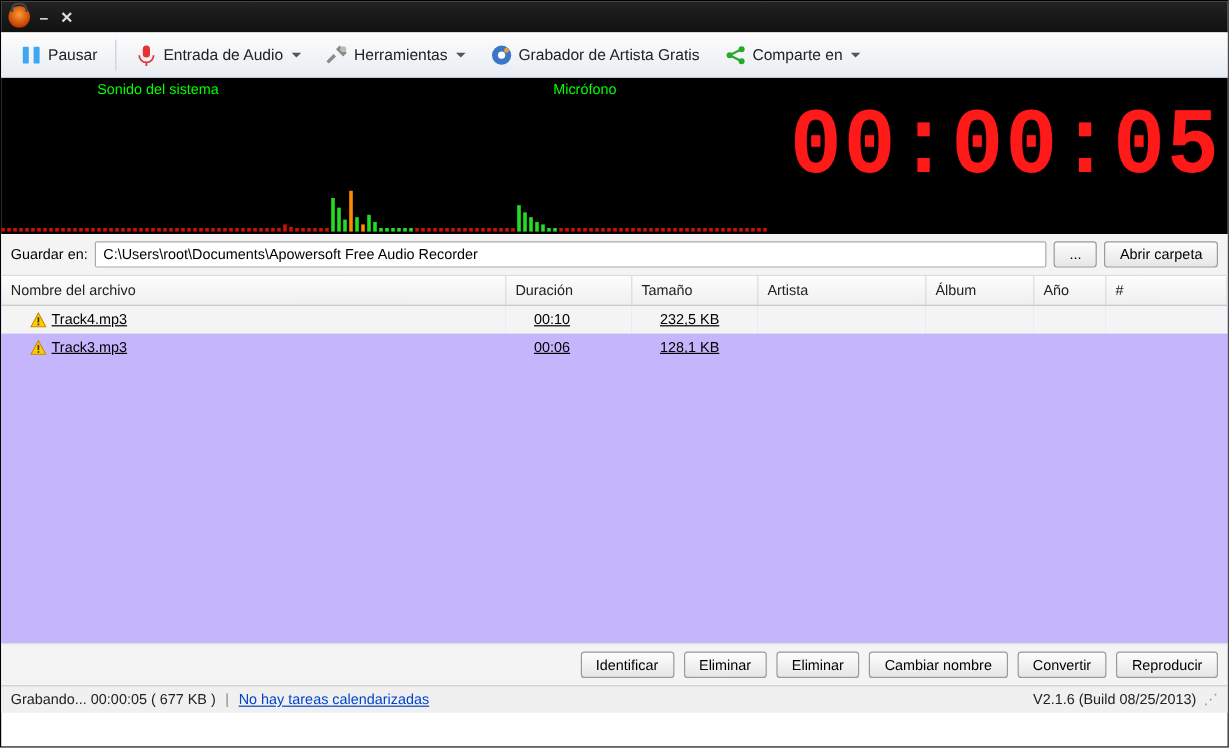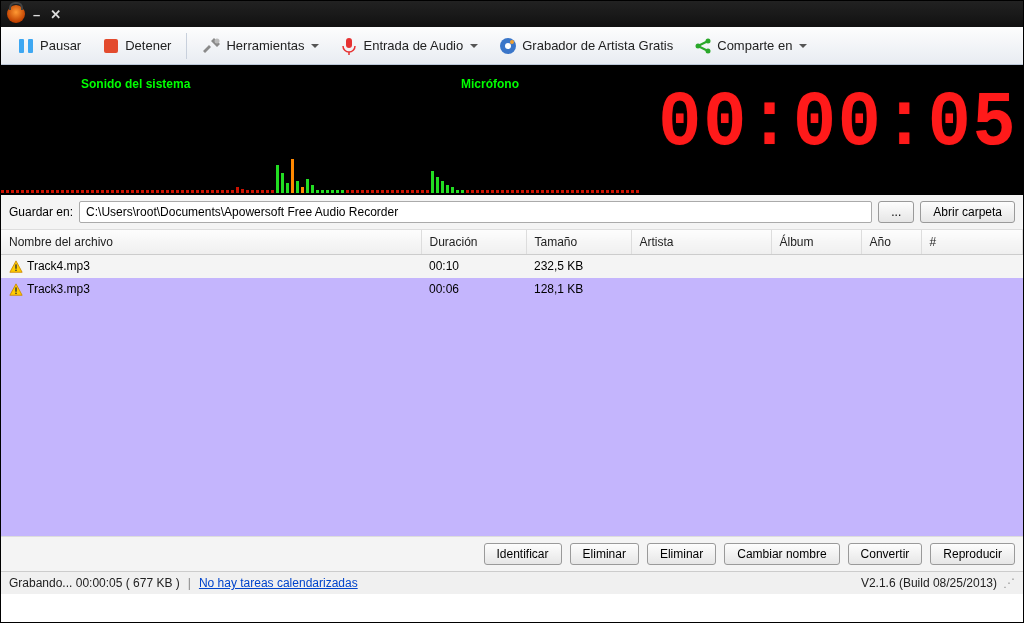--- a/index.html
+++ b/index.html
@@ -66,21 +66,21 @@
 }
 .tb-sep { width: 1px; height: 26px; background: #c8d0dc; margin: 0 4px; }
 .icon-box { width: 20px; height: 20px; display: flex; align-items:center; justify-content:center; }
 .ddarrow { width: 0; height: 0; border-left: 4px solid transparent; border-right: 4px solid transparent; border-top: 4px solid #555; margin-left: 3px;}
 .vis-area {
   background: #000;
   height: 130px;
   position: relative;
   overflow: hidden;
 }
-.vis-label { color: #00ff00; font-size: 12px; position: absolute; top: 12px; font-weight: bold; }
+.vis-label { color: #00ff00; font-size: 12px; position: absolute; top: 2px; }
 .timer {
   position: absolute;
   right: 6px;
   top: 14px;
   font-family: "Digital", "Courier New", monospace;
   font-size: 78px;
   font-weight: bold;
   color: #ff1a1a;
   letter-spacing: 2px;
   text-shadow: 0 0 1px #600;
@@ -120,21 +120,21 @@
 table { width: 100%; border-collapse: collapse; font-size: 12px; }
 thead th {
   text-align: left;
   padding: 5px 8px;
   background: linear-gradient(#fdfdfd, #efefef);
   border-right: 1px solid #ddd;
   border-bottom: 1px solid #ccc;
   font-weight: normal;
   color:#222;
 }
-tbody td { padding: 4px 8px; }
+tbody td { padding: 4px 24px; text-decoration: underline; }
 tbody tr:first-child { background: #f4f4f4; }
 .warn-icon {
   display:inline-block; width:14px; height:14px;
   vertical-align:middle; margin-right:4px;
   position:relative;
 }
 .warn-icon svg { width:14px; height:14px; }
 .action-row {
   padding: 6px 8px;
   background: #f4f4f4;
@@ -172,48 +172,40 @@
   <div class="toolbar">
     <div class="tb-btn">
       <span class="icon-box">
         <svg viewBox="0 0 20 20">
             <rect x="3" y="3" width="5" height="14" rx="1" fill="#3da7f2"></rect>
             <rect x="12" y="3" width="5" height="14" rx="1" fill="#3da7f2"></rect>
           </svg>
       </span>
       <span>Pausar</span>
     </div>
-    <div class="tb-btn">
-      <span class="icon-box">
-        <svg viewBox="0 0 20 20">
-            <rect x="3" y="3" width="14" height="14" rx="2" fill="#e34b2e"></rect>
-          </svg>
-      </span>
-      <span>Detener</span>
-    </div>
     <div class="tb-sep"></div>
-    <div class="tb-btn">
-      <span class="icon-box">
-        <svg viewBox="0 0 20 20">
-            <path d="M3 17l6-6-2-2-6 6zM12 2l6 6-3 3-6-6z" fill="#8a8a8a"></path>
-            <circle cx="15" cy="5" r="2.5" fill="#bbb"></circle>
-          </svg>
-      </span>
-      <span>Herramientas</span>
-      <span class="ddarrow"></span>
-    </div>
     <div class="tb-btn">
       <span class="icon-box">
         <svg viewBox="0 0 20 20">
             <rect x="7" y="2" width="6" height="10" rx="3" fill="#e63232"></rect>
             <path d="M4 10a6 6 0 0012 0" stroke="#e63232" stroke-width="1.5" fill="none"></path>
             <line x1="10" y1="16" x2="10" y2="19" stroke="#e63232" stroke-width="1.5"></line>
           </svg>
       </span>
       <span>Entrada de Audio</span>
+      <span class="ddarrow"></span>
+    </div>
+    <div class="tb-btn">
+      <span class="icon-box">
+        <svg viewBox="0 0 20 20">
+            <path d="M3 17l6-6-2-2-6 6zM12 2l6 6-3 3-6-6z" fill="#8a8a8a"></path>
+            <circle cx="15" cy="5" r="2.5" fill="#bbb"></circle>
+          </svg>
+      </span>
+      <span>Herramientas</span>
       <span class="ddarrow"></span>
     </div>
     <div class="tb-btn">
       <span class="icon-box">
         <svg viewBox="0 0 20 20">
             <circle cx="10" cy="10" r="8" fill="#3a76c9"></circle>
             <circle cx="10" cy="10" r="3" fill="#fff"></circle>
             <circle cx="14" cy="6" r="2" fill="#f0a030"></circle>
           </svg>
       </span>

